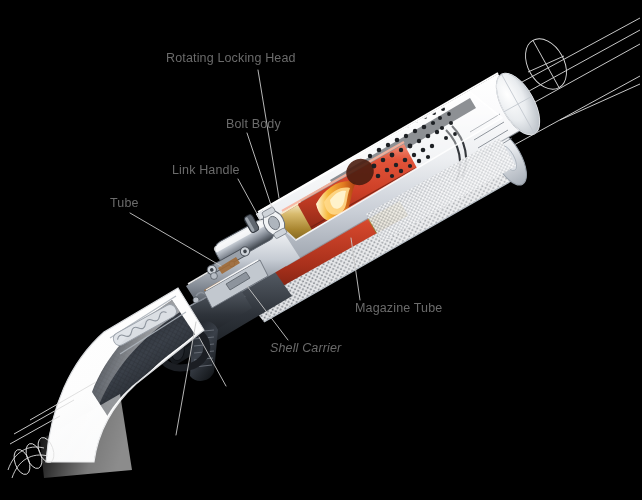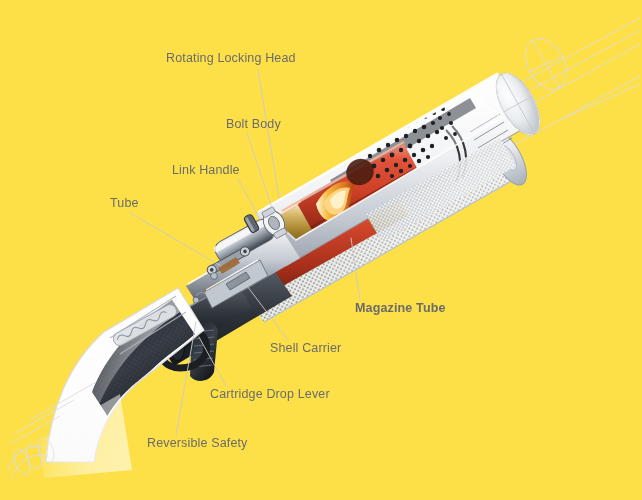--- a/index.html
+++ b/index.html
@@ -8,21 +8,21 @@
     padding: 0;
     background: #ffffff;
   }
   body {
     font-family: "Liberation Sans", sans-serif;
   }
   #stage {
     position: relative;
     width: 642px;
     height: 500px;
-    background: #fde047;
+    background: #000000;
     overflow: hidden;
   }
   #art {
     position: absolute;
     left: 0; top: 0;
     width: 642px;
     height: 500px;
   }
   .callout-label {
     position: absolute;
@@ -425,19 +425,17 @@
         <line x1="226" y1="386" x2="199" y2="337"></line>
         <line x1="176" y1="435" x2="196" y2="322"></line>
       </g>
   </svg>
 
   <div id="labels-layer">
       <div class="callout-label" style="left: 166px; top: 51px; color: rgb(107, 107, 107);">Rotating Locking Head</div>
       <div class="callout-label" style="left: 190px; top: 117px; color: rgb(107, 107, 107); margin-left: 36px;">Bolt Body</div>
       <div class="callout-label" style="left: 172px; top: 163px; color: rgb(107, 107, 107);">Link Handle</div>
       <div class="callout-label" style="left: 110px; top: 196px; color: rgb(107, 107, 107);">Tube</div>
-      <div class="callout-label" style="left: 355px; top: 301px; color: rgb(107, 107, 107); font-weight: bold;">Magazine Tube</div>
-      <div class="callout-label" style="left: 270px; top: 341px; color: rgb(107, 107, 107);">Shell Carrier</div>
-      <div class="callout-label" style="left: 210px; top: 387px; color: rgb(107, 107, 107);">Cartridge Drop Lever</div>
-      <div class="callout-label" style="left: 147px; top: 436px; color: rgb(107, 107, 107);">Reversible Safety</div>
+      <div class="callout-label" style="left: 355px; top: 301px; color: rgb(107, 107, 107);">Magazine Tube</div>
+      <div class="callout-label" style="left: 270px; top: 341px; color: rgb(107, 107, 107); font-style: italic;">Shell Carrier</div>
     </div>
 
 </div>
 
 </body></html>

